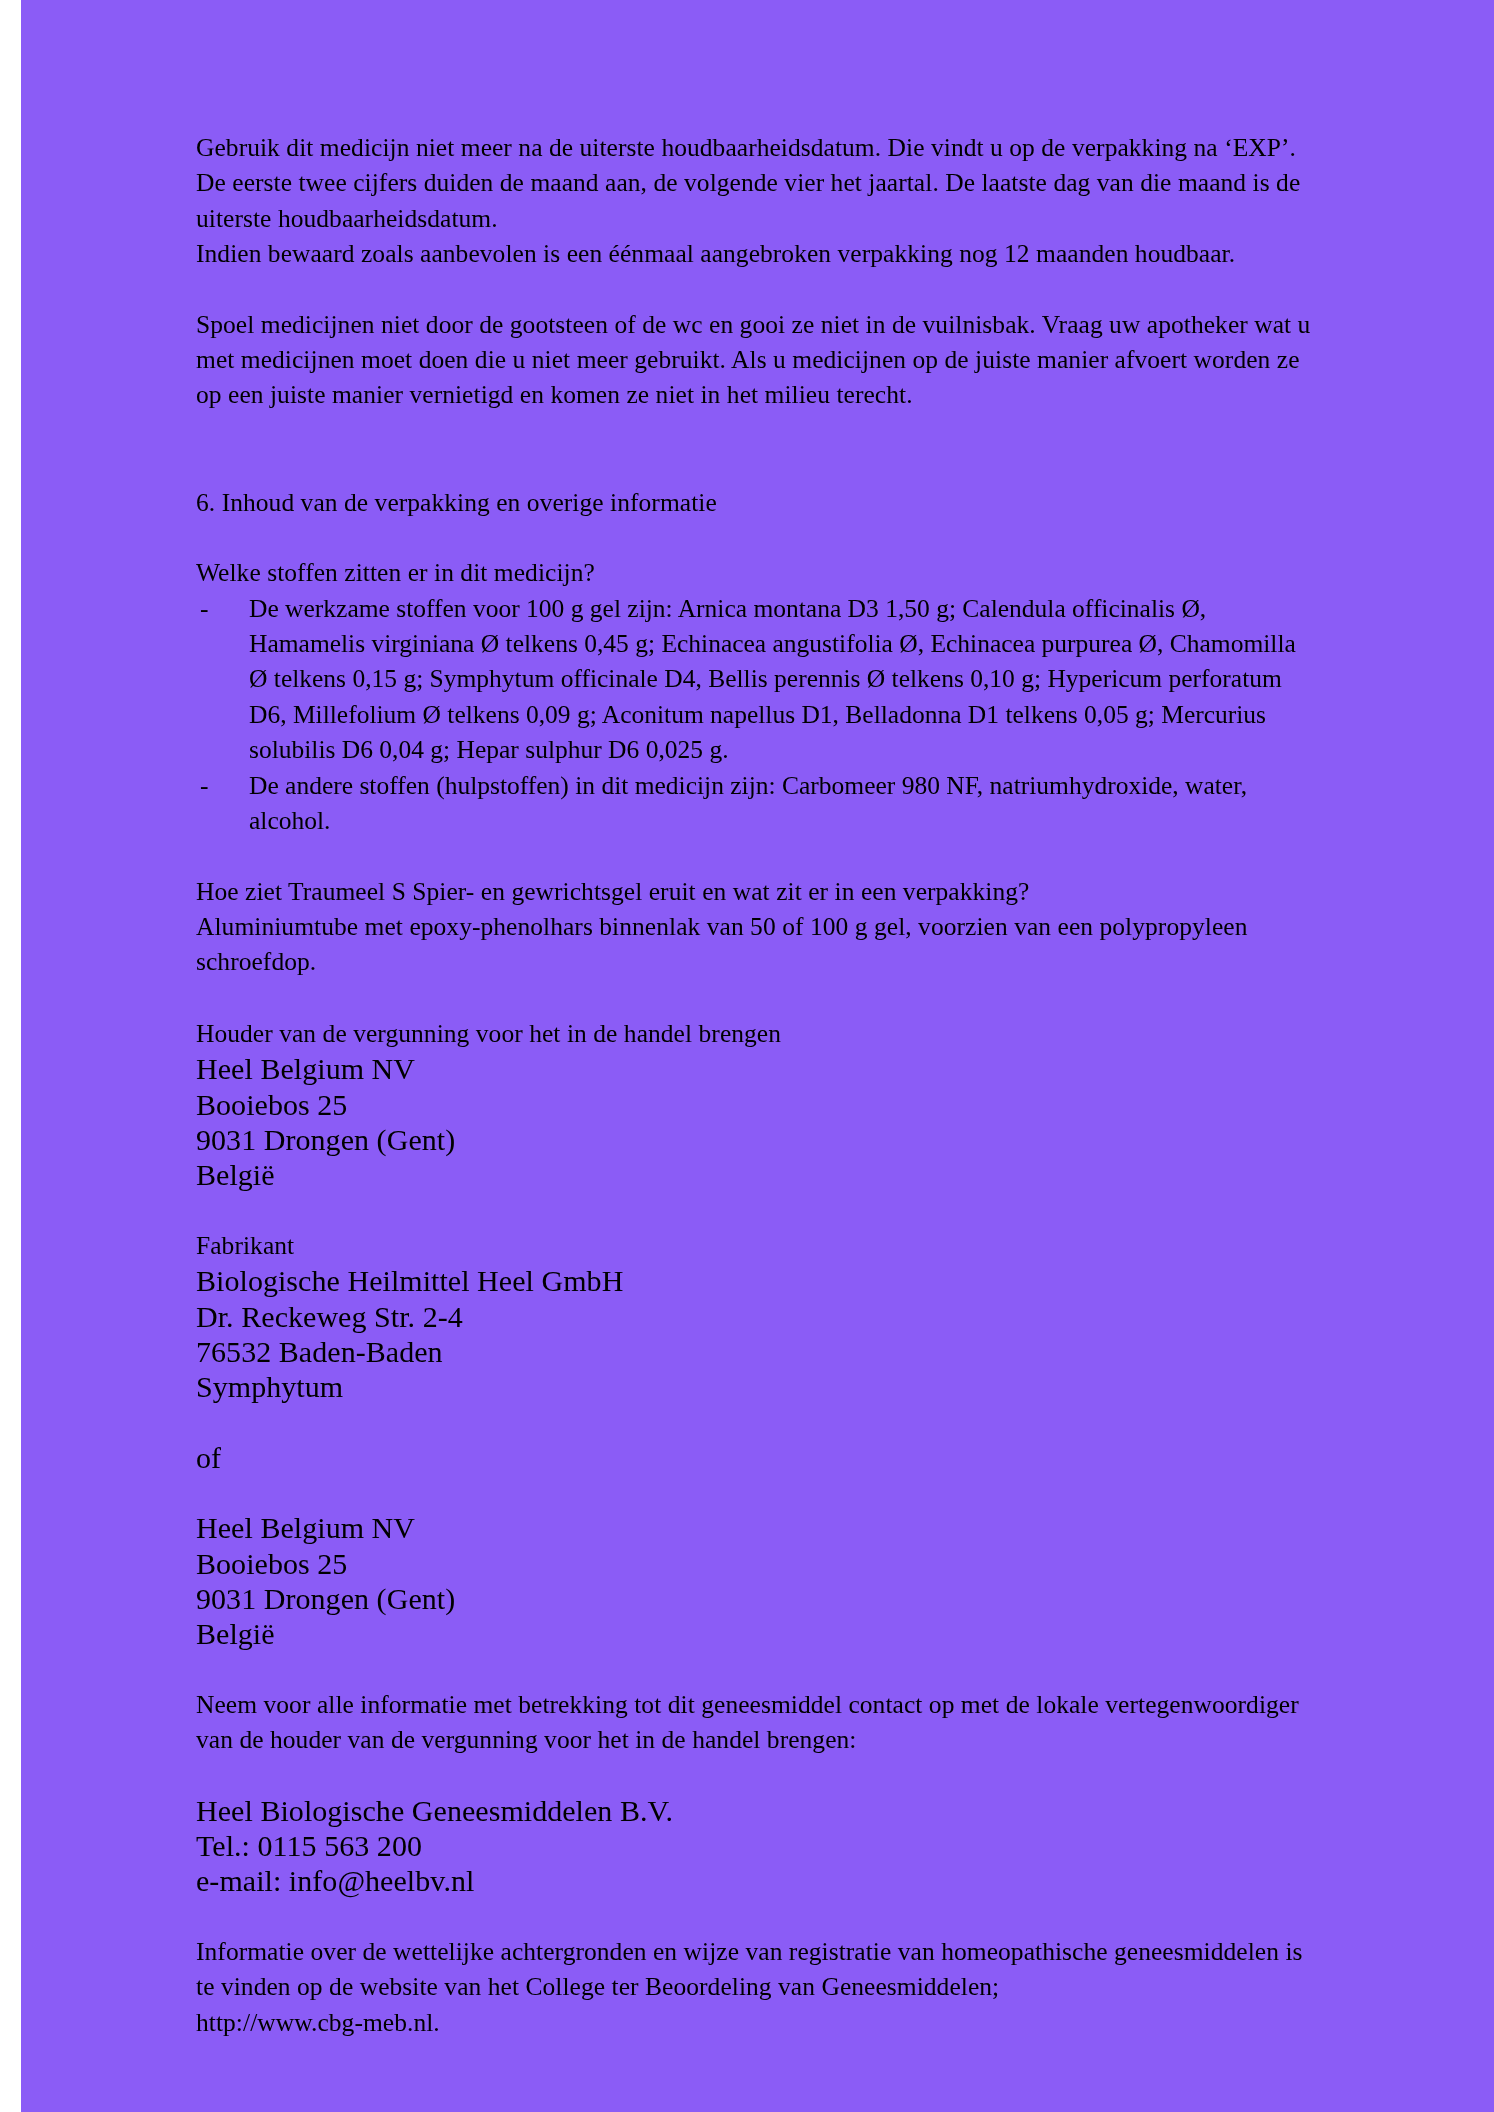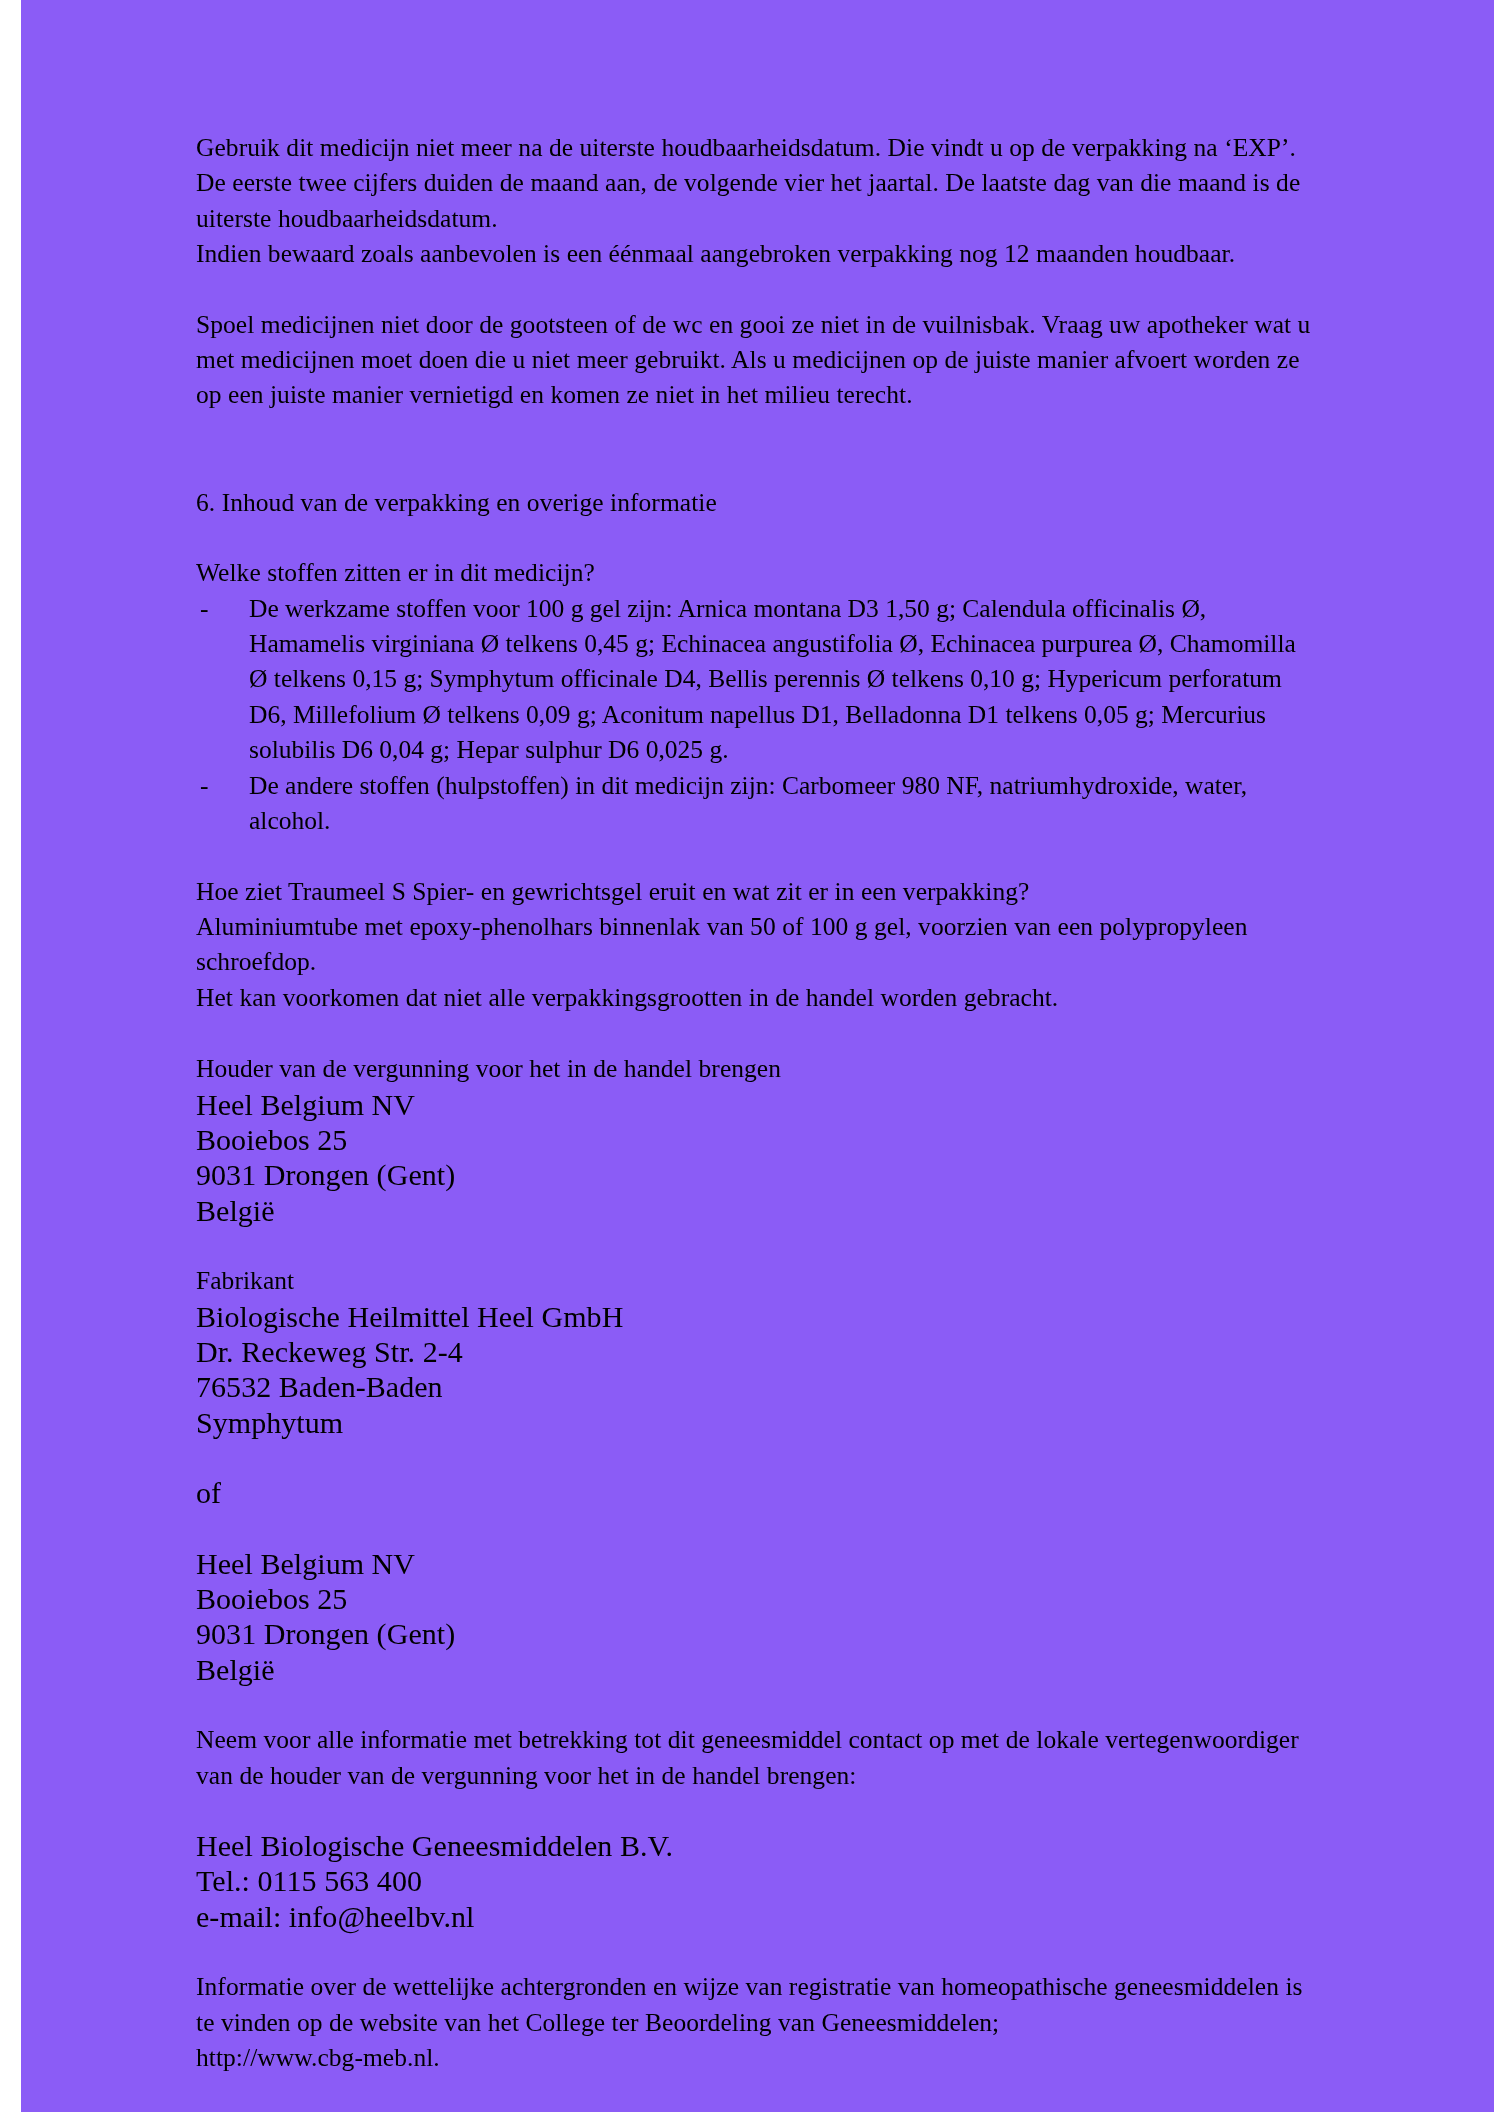--- a/index.html
+++ b/index.html
@@ -105,21 +105,20 @@
       <li>
         <span class="dash">-</span>
         <span>De andere stoffen (hulpstoffen) in dit medicijn zijn: Carbomeer 980 NF, natriumhydroxide, water, alcohol.</span>
       </li>
     </ul>
 
     <div class="gap-sm"></div>
 
     <p class="heading">Hoe ziet Traumeel S Spier- en gewrichtsgel eruit en wat zit er in een verpakking?</p>
     <p class="block">Aluminiumtube met epoxy-phenolhars binnenlak van 50 of 100 g gel, voorzien van een polypropyleen schroefdop.</p>
-    <p class="block">Het kan voorkomen dat niet alle verpakkingsgrootten in de handel worden gebracht.</p>
 
     <div class="gap-md"></div>
 
     <p class="heading">Houder van de vergunning voor het in de handel brengen</p>
     <p class="addr-line">Heel Belgium NV</p>
     <p class="addr-line">Booiebos 25</p>
     <p class="addr-line">9031 Drongen (Gent)</p>
     <p class="addr-line">België</p>
 
     <div class="gap-sm"></div>
@@ -141,21 +140,21 @@
     <p class="addr-line">9031 Drongen (Gent)</p>
     <p class="addr-line">België</p>
 
     <div class="gap-sm"></div>
 
     <p class="block">Neem voor alle informatie met betrekking tot dit geneesmiddel contact op met de lokale vertegenwoordiger van de houder van de vergunning voor het in de handel brengen:</p>
 
     <div class="gap-sm"></div>
 
     <p class="addr-line">Heel Biologische Geneesmiddelen B.V.</p>
-    <p class="addr-line">Tel.: 0115 563 400</p>
+    <p class="addr-line">Tel.: 0115 563 200</p>
     <p class="addr-line">e-mail: info@heelbv.nl</p>
 
     <div class="gap-sm"></div>
 
     <p class="block">Informatie over de wettelijke achtergronden en wijze van registratie van homeopathische geneesmiddelen is te vinden op de website van het College ter Beoordeling van Geneesmiddelen;</p>
     <p class="block">http://www.cbg-meb.nl.</p>
 
   </div>
 </div>
 

